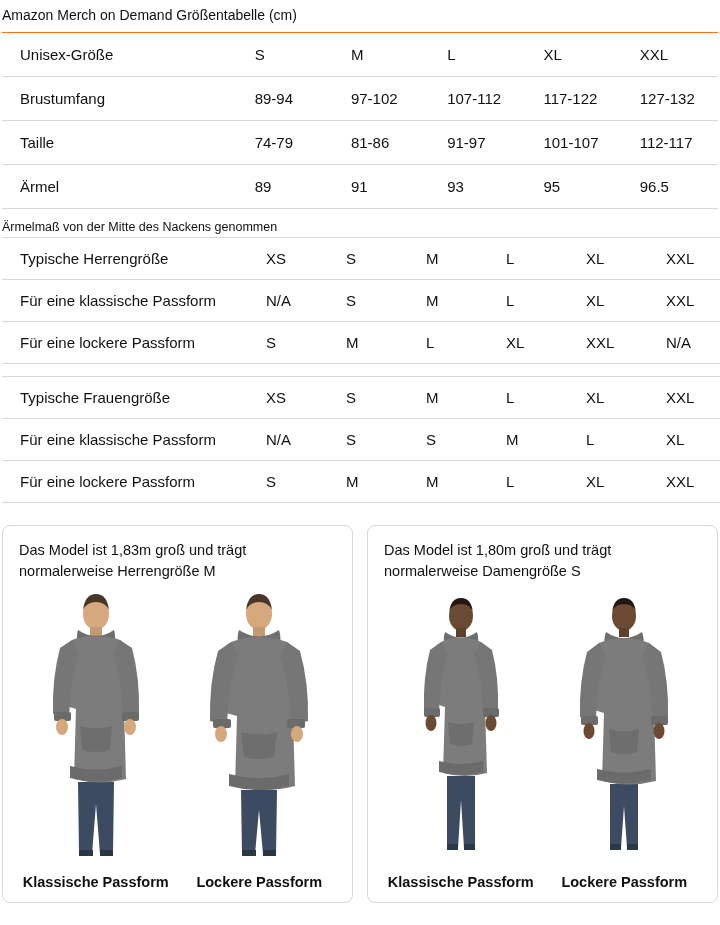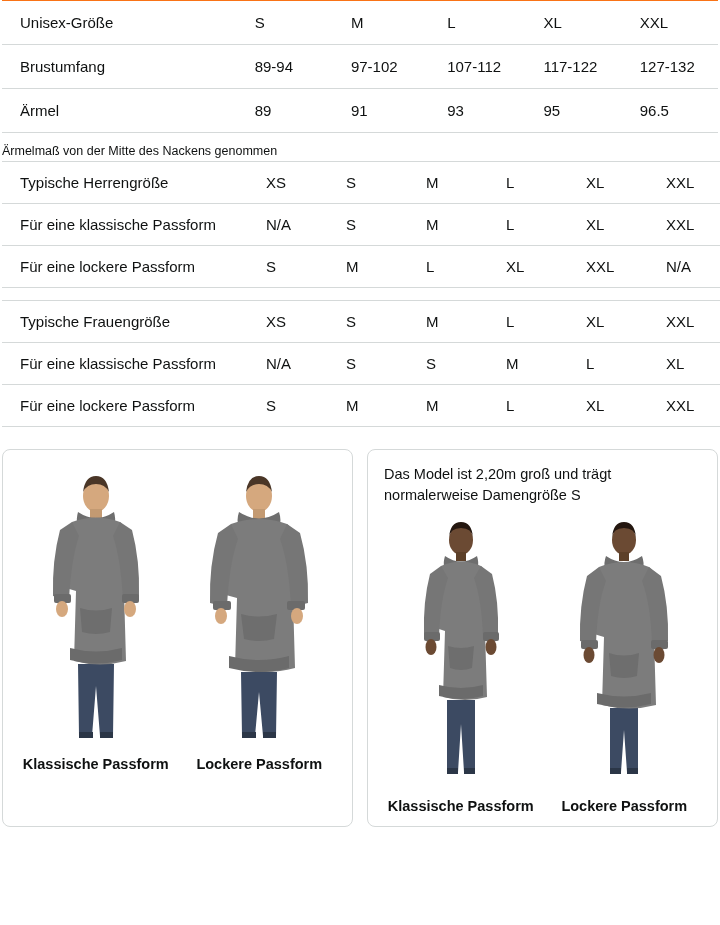--- a/index.html
+++ b/index.html
@@ -116,40 +116,49 @@
     color: #0f1111;
     margin-top: 10px;
     white-space: nowrap;
   }
 </style>
 </head>
 <body>
 
 <div class="page">
 
+  <div class="doc-title">Amazon Merch on Demand Größentabelle (cm)</div>
 
   <table class="size-table">
     <tbody>
         <tr>
       <td class="lbl">Unisex-Größe</td>
       <td>S</td>
       <td>M</td>
       <td>L</td>
       <td>XL</td>
       <td>XXL</td>
     </tr>
     <tr>
       <td class="lbl">Brustumfang</td>
       <td>89-94</td>
       <td>97-102</td>
       <td>107-112</td>
       <td>117-122</td>
       <td>127-132</td>
     </tr>
     <tr>
+      <td class="lbl">Taille</td>
+      <td>74-79</td>
+      <td>81-86</td>
+      <td>91-97</td>
+      <td>101-107</td>
+      <td>112-117</td>
+    </tr>
+    <tr>
       <td class="lbl">Ärmel</td>
       <td>89</td>
       <td>91</td>
       <td>93</td>
       <td>95</td>
       <td>96.5</td>
     </tr>
   </tbody>
     </table>
 
@@ -218,20 +227,21 @@
       <td>L</td>
       <td>XL</td>
       <td>XXL</td>
     </tr>
   </tbody>
     </table>
 
   <div class="models-row">
 
     <div class="model-card">
+      <div class="model-caption">Das Model ist 1,83m groß und trägt normalerweise Herrengröße M</div>
       <div class="figures">
 
         <div class="figure-cell">
           <svg class="fig-svg" width="140" height="278" viewBox="0 0 140 278">
 
             <path d="M52 196 L88 196 L87 268 L74 268 L70 218 L66 268 L53 268 Z" fill="#3c4a62"></path>
             <rect x="53" y="264" width="14" height="6" fill="#2b3647"></rect>
             <rect x="74" y="264" width="13" height="6" fill="#2b3647"></rect>
 
             <ellipse cx="70" cy="28" rx="13" ry="16" fill="#d5a87e"></ellipse>
@@ -279,21 +289,21 @@
             <path d="M40 188 q30 8 60 0 l0 12 q-30 8 -60 0 Z" fill="#6b6b6b"></path>
           </svg>
           <div class="fit-name">Lockere Passform</div>
 
         </div>
 
       </div>
     </div>
 
     <div class="model-card">
-      <div class="model-caption">Das Model ist 2,20m groß und trägt normalerweise Damengröße S</div>
+      <div class="model-caption">Das Model ist 1,80m groß und trägt normalerweise Damengröße S</div>
       <div class="figures">
 
         <div class="figure-cell">
           <svg class="fig-svg" width="140" height="278" viewBox="0 0 140 278">
             <path d="M56 190 L84 190 L84 262 L73 262 L70 214 L67 262 L56 262 Z" fill="#3c4a62"></path>
             <rect x="56" y="258" width="11" height="6" fill="#2b3647"></rect>
             <rect x="73" y="258" width="11" height="6" fill="#2b3647"></rect>
             <ellipse cx="70" cy="30" rx="12" ry="15" fill="#6b4a33"></ellipse>
             <path d="M58 28 q1 -16 12 -16 q11 0 12 16 q-1 -10 -12 -10 q-11 0 -12 10 Z" fill="#241710"></path>
             <rect x="65" y="42" width="10" height="9" fill="#5d4029"></rect>

